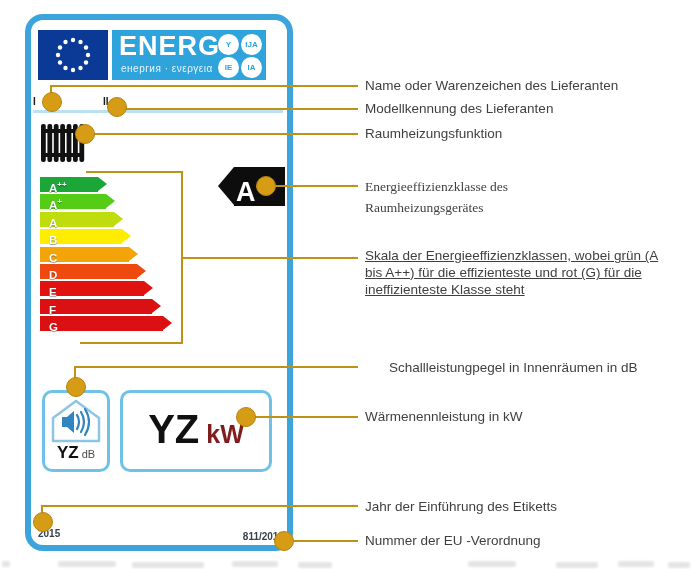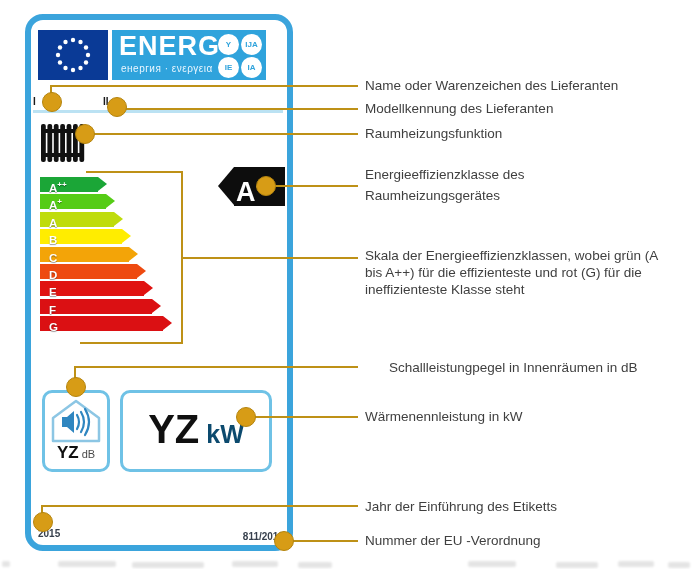--- a/index.html
+++ b/index.html
@@ -39,21 +39,21 @@
   .ca-body sup{font-size:13px;}
 
   
   .pict-box{position:absolute;border:3px solid #6FC2E6;border-radius:10px;box-sizing:border-box;background:#fff;}
   .db-box{left:42px;top:390px;width:68px;height:82px;}
   .kw-box{left:120px;top:390px;width:152px;height:82px;display:flex;align-items:baseline;justify-content:center;}
   .db-text{position:absolute;left:12px;bottom:6px;width:100%;text-align:left;}
   .db-text .v{font-size:17px;font-weight:bold;color:#101010;}
   .db-text .u{font-size:11px;color:#4a4a4a;margin-left:3px;}
   .kw-box .v{font-size:40px;font-weight:bold;color:#101010;margin-top:14px;}
-  .kw-box .u{font-size:25px;font-weight:600;color:#0c4a6e;margin-left:7px;}
+  .kw-box .u{font-size:25px;font-weight:600;color:#7f1d1d;margin-left:7px;}
 
   .year-txt{position:absolute;left:38px;top:528px;font-size:10px;font-weight:bold;color:#37404D;}
   .reg-txt{position:absolute;left:228px;top:531px;width:56px;text-align:right;font-size:10px;font-weight:bold;color:#37404D;}
 
   
   .gl{position:absolute;background:#BE9117;z-index:5;}
   .gd{position:absolute;width:20px;height:20px;border-radius:50%;background:#D79C16;
       border:1px solid #B4840E;box-sizing:border-box;z-index:6;}
 
   
@@ -221,23 +221,23 @@
   <div class="gl" style="left:41px;top:507px;width:2px;height:16px;"></div>
   <div class="gl" style="left:41px;top:505px;width:317px;height:2px;"></div>
   <div class="gd" style="left:33px;top:512px;"></div>
 
   <div class="gl" style="left:283px;top:540px;width:75px;height:2px;"></div>
   <div class="gd" style="left:274px;top:531px;"></div>
 
   <div class="ann single" style="top:86px;">Name oder Warenzeichen des Lieferanten</div>
   <div class="ann single" style="top:134px;">Raumheizungsfunktion</div>
   <div class="ann single" style="top:109px;">Modellkennung des Lieferanten</div>
-  <div class="ann block4" style="top:164px;">Energieeffizienzklasse des
+  <div class="ann block4" style="top:176px;font-family:Liberation Serif, serif;">Energieeffizienzklasse des
 Raumheizungsgerätes</div>
-  <div class="ann block5" style="top:247px;">Skala der Energieeffizienzklassen, wobei grün (A
+  <div class="ann block5" style="top:247px;text-decoration:underline;">Skala der Energieeffizienzklassen, wobei grün (A
 bis A++) für die effizienteste und rot (G) für die
 ineffizienteste Klasse steht</div>
   <div class="ann single" style="top:368px;margin-left:24px;">Schallleistungpegel in Innenräumen in dB</div>
   <div class="ann single" style="top:507px;">Jahr der Einführung des Etiketts</div>
   <div class="ann single" style="top:417px;">Wärmenennleistung in kW</div>
   <div class="ann single" style="top:541px;">Nummer der EU -Verordnung</div>
 
   <div>
     <div class="smudge" style="left:2px;top:561px;width:8px;"></div>
     <div class="smudge" style="left:58px;top:561px;width:58px;"></div>

